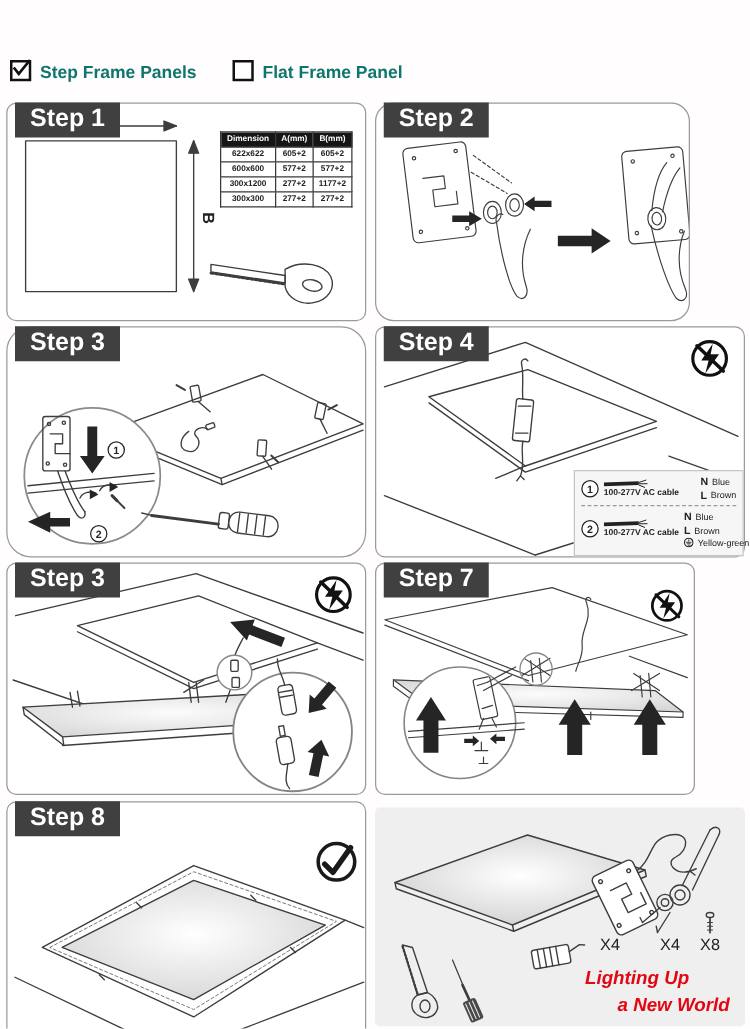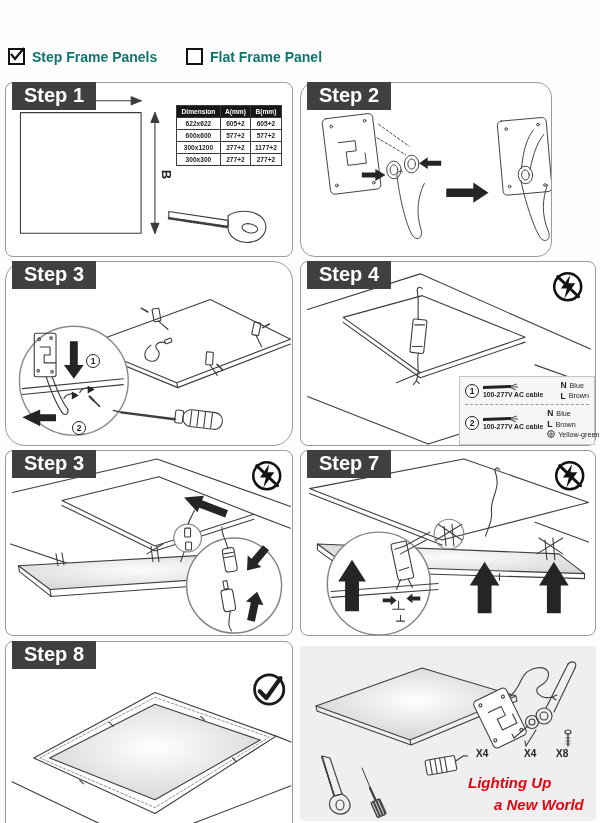--- a/index.html
+++ b/index.html
@@ -31,21 +31,21 @@
   
   .legend{background:#f6f6f6;border:1px solid #c6c6c6;padding:3px 5px;box-sizing:border-box;}
   .leg-row{display:flex;align-items:center;gap:4px;}
   .leg-sep{border-top:1px dashed #999;margin:3px 0;}
   .leg-cable{display:flex;flex-direction:column;line-height:1;}
   .leg-cable .cl{font-size:6.8px;font-weight:bold;color:#222;margin-top:1px;white-space:nowrap;}
   .wires{margin-left:auto;line-height:1.25;text-align:left;}
   .wires div{font-size:7.2px;color:#222;white-space:nowrap;display:flex;align-items:center;gap:3px;}
   .wires b{font-size:8.5px;}
   
-  .qty{font-size:10px;font-weight:bold;color:#222;width:24px;}
+  .qty{font-size:13px;font-weight:normal;color:#222;width:24px;text-align:center;}
   .slogan1,.slogan2{font-size:15px;font-weight:bold;font-style:italic;color:#e30613;white-space:nowrap;}
 </style>
 </head>
 <body>
 
 <svg width="0" height="0" style="position:absolute" aria-hidden="true">
   <defs>
     <symbol id="icoNoPower" viewBox="0 0 40 40">
       <circle cx="20" cy="20" r="16" fill="#fff" stroke="#111" stroke-width="3"></circle>
       <polygon points="23,6 12,22 19,22 16,34 29,16 21,16" fill="#111"></polygon>
@@ -376,21 +376,21 @@
           </g>
           <g transform="rotate(12 250 158)">
             <polygon points="246,172 254,172 254,154 259,154 250,142 241,154 246,154" fill="#252525" stroke="none"></polygon>
           </g>
         </g>
       </g>
       <use href="#icoNoPower" x="246" y="8" width="34" height="34"></use>
     </svg>
   </section>
 
-  <section class="panel" style="left:300px;top:450px;width:296px;height:186px;">
+  <section class="panel" style="left:300px;top:450px;width:256px;height:186px;">
     <div class="badge">Step 7</div>
     <svg class="illus" viewBox="0 0 296 186">
       <defs>
         <radialGradient id="g7" cx="50%" cy="45%" r="65%">
           <stop offset="0" stop-color="#fcfcfc"></stop>
             <stop offset="1" stop-color="#d7d7d7"></stop>
         </radialGradient>
       </defs>
       <g stroke="#3d3d3d" stroke-width="1.1" fill="none" stroke-linecap="round" stroke-linejoin="round">
         <g>

